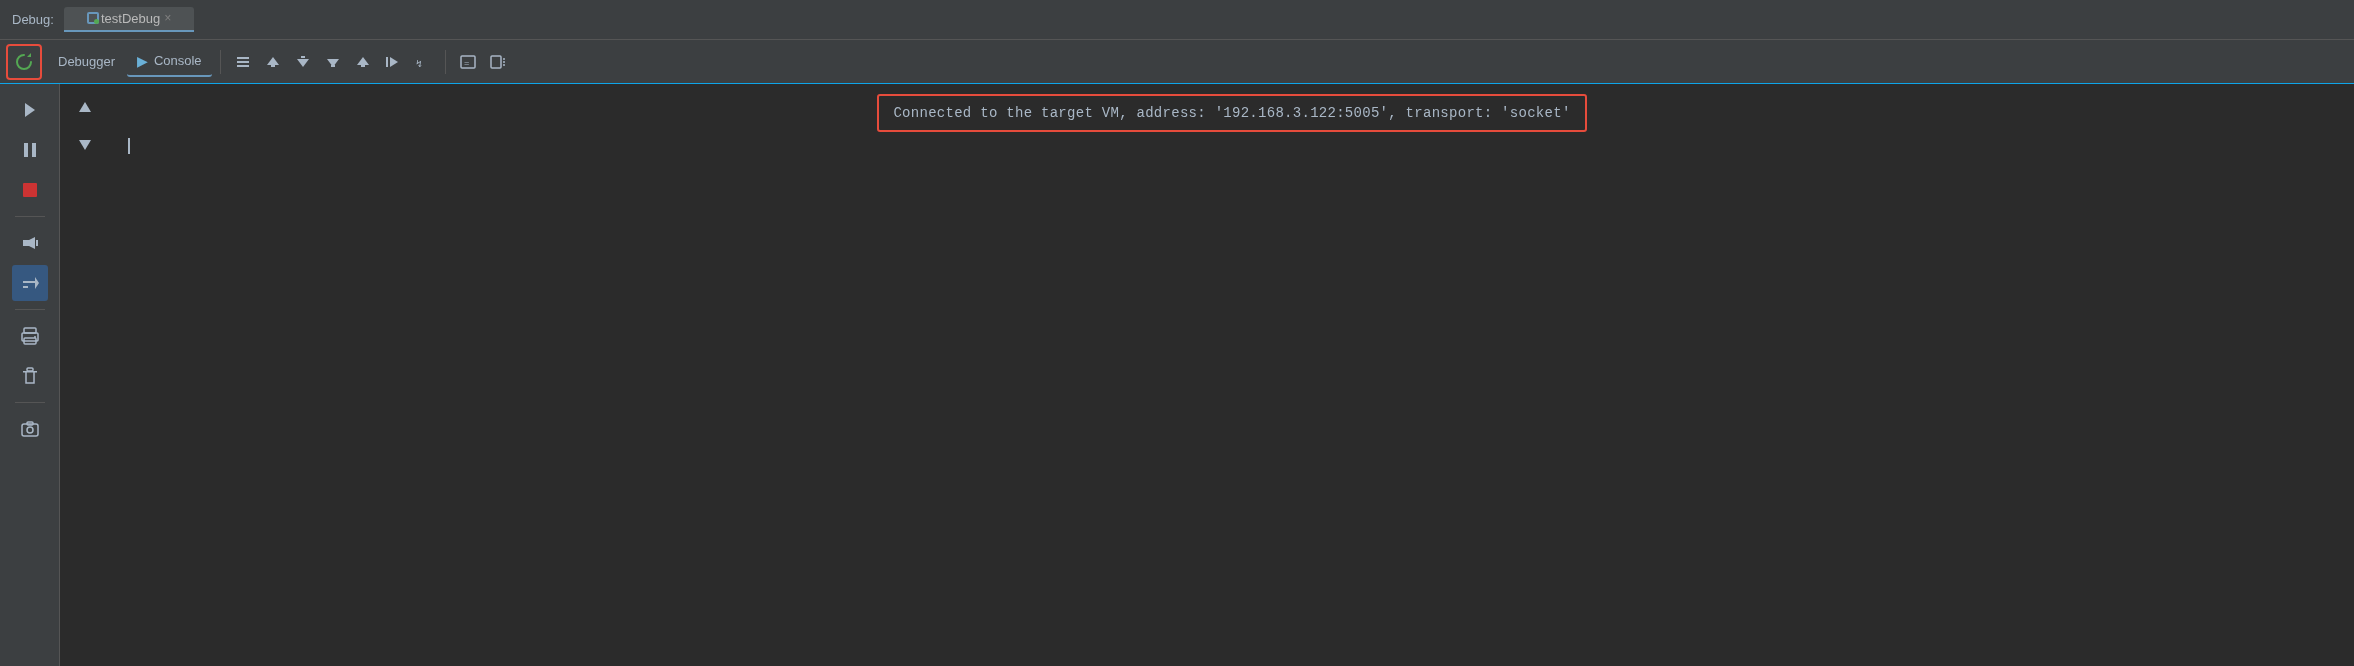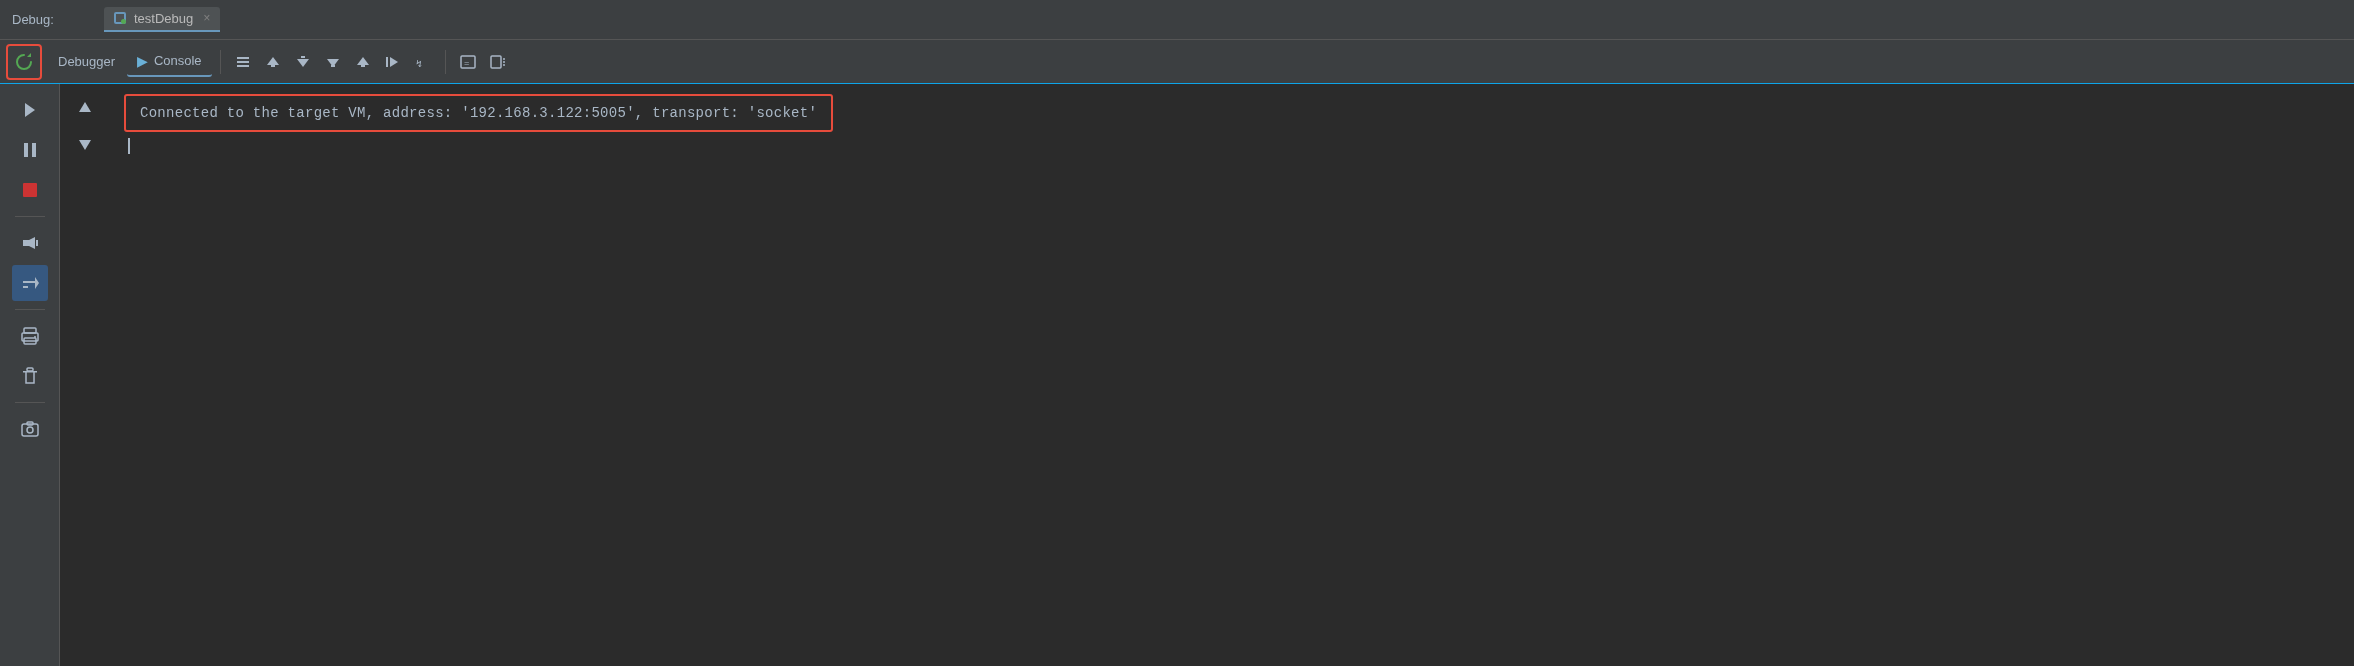--- a/index.html
+++ b/index.html
@@ -32,25 +32,23 @@
       font-family: Arial, sans-serif;
       font-size: 13px;
       margin-right: 10px;
     }
 
     .tab-item {
       display: flex;
       align-items: center;
       background-color: #4e5254;
       border-radius: 3px 3px 0 0;
-      padding: 4px 10px;
-      gap: 6px;
+      padding: 4px 23px;
       cursor: pointer;
       border-bottom: 2px solid #6897bb;
-      margin-left: 40px;
     }
 
     .tab-icon {
       width: 14px;
       height: 14px;
       position: relative;
     }
 
     .tab-icon-inner {
       width: 12px;
@@ -153,20 +151,21 @@
       justify-content: center;
       cursor: pointer;
       margin-right: 4px;
       background: transparent;
     }
 
     
     .main-layout {
       display: flex;
       height: calc(666px - 84px);
+      text-align: center;
     }
 
     
     .left-sidebar {
       width: 60px;
       background-color: #3c3f41;
       display: flex;
       flex-direction: column;
       align-items: center;
       padding: 8px 0;

